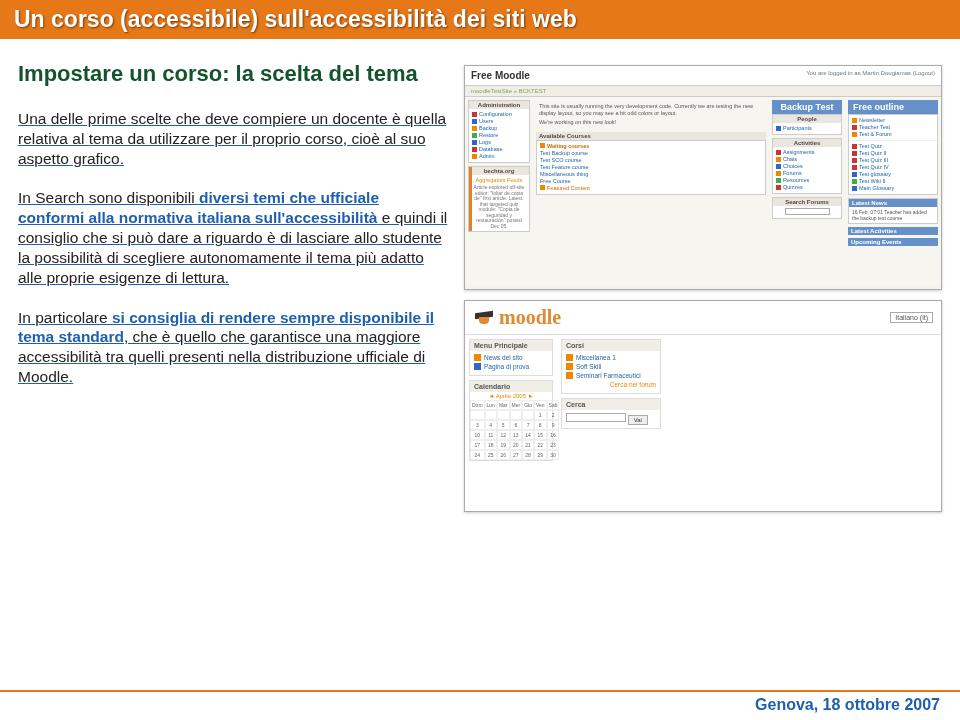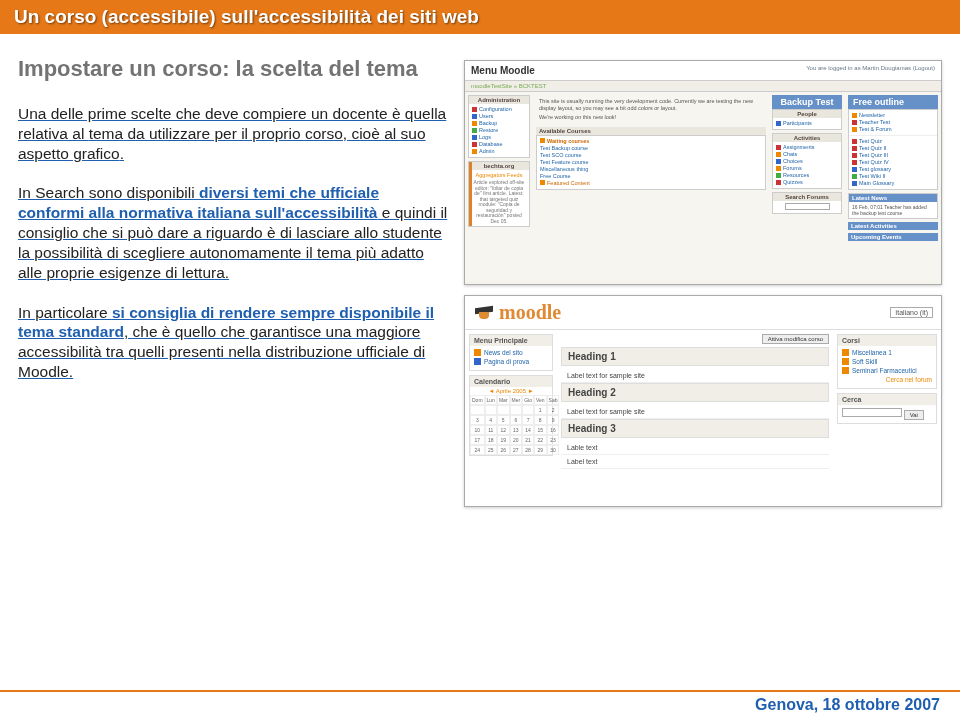--- a/index.html
+++ b/index.html
@@ -8,34 +8,34 @@
     height: 720px;
     font-family: Verdana, Arial, sans-serif;
     background: #fff;
     position: relative;
     overflow: hidden;
   }
   .header-bar {
     background: #e67817;
     color: #fff;
     padding: 6px 14px;
-    font-size: 19px;
+    font-size: 23px;
     font-weight: bold;
     text-shadow: 1px 1px 2px rgba(0,0,0,0.5);
   }
   .content {
     display: flex;
     padding: 22px 18px 0 18px;
     gap: 16px;
   }
   .left-col {
     flex: 0 0 430px;
   }
   .slide-title {
-    color: #737373;
+    color: #14532d;
     font-size: 22px;
     font-weight: bold;
     margin-bottom: 22px;
   }
   .para {
     color: #1f5fb0;
     font-size: 15.5px;
     line-height: 1.28;
     margin-bottom: 20px;
     text-decoration: underline;
@@ -210,21 +210,21 @@
 
     <p class="para">
       <span class="black">In particolare </span><b>si consiglia di rendere sempre disponibile il tema standard</b><span class="black">, che è quello che garantisce una maggiore accessibilità tra quelli presenti nella distribuzione ufficiale di Moodle.</span>
     </p>
   </div>
 
   <div class="right-col">
 
     <div class="screenshot shot-top">
       <div class="st-title">
-        <span>Menu Moodle</span>
+        <span>Free Moodle</span>
         <span style="float:right;font-size:6px;font-weight:normal;color:#678">You are logged in as Martin Dougiamas (Logout)</span>
       </div>
       <div class="st-crumb">moodleTestSite » BCKTEST</div>
       <div class="st-cols">
 
         <div class="st-side">
           <div class="blk">
             <div class="blk-h">Administration</div>
             <div class="blk-b">
               <div class="ln">
@@ -471,30 +471,20 @@
               <span>24</span>
                 <span>25</span>
                 <span>26</span>
                 <span>27</span>
                 <span>28</span>
                 <span>29</span>
                 <span>30</span>
             </div>
           </div>
         </div>
-        <div class="sb-mid">
-          <div style="text-align:right;margin-bottom:3px"><span class="btn">Attiva modifica corso</span></div>
-          <div class="head-row">Heading 1</div>
-          <div class="lblrow">Label text for sample site</div>
-          <div class="head-row">Heading 2</div>
-          <div class="lblrow">Label text for sample site</div>
-          <div class="head-row">Heading 3</div>
-          <div class="lblrow">Lable text</div>
-          <div class="lblrow">Label text</div>
-        </div>
         <div class="sb-right">
           <div class="blk2">
             <div class="blk2-h">Corsi</div>
             <div class="blk2-b">
               <div class="link6">
                   <span class="ico"></span>
                   <span>Miscellanea 1</span>
                 </div>
               <div class="link6">
                   <span class="ico"></span>

